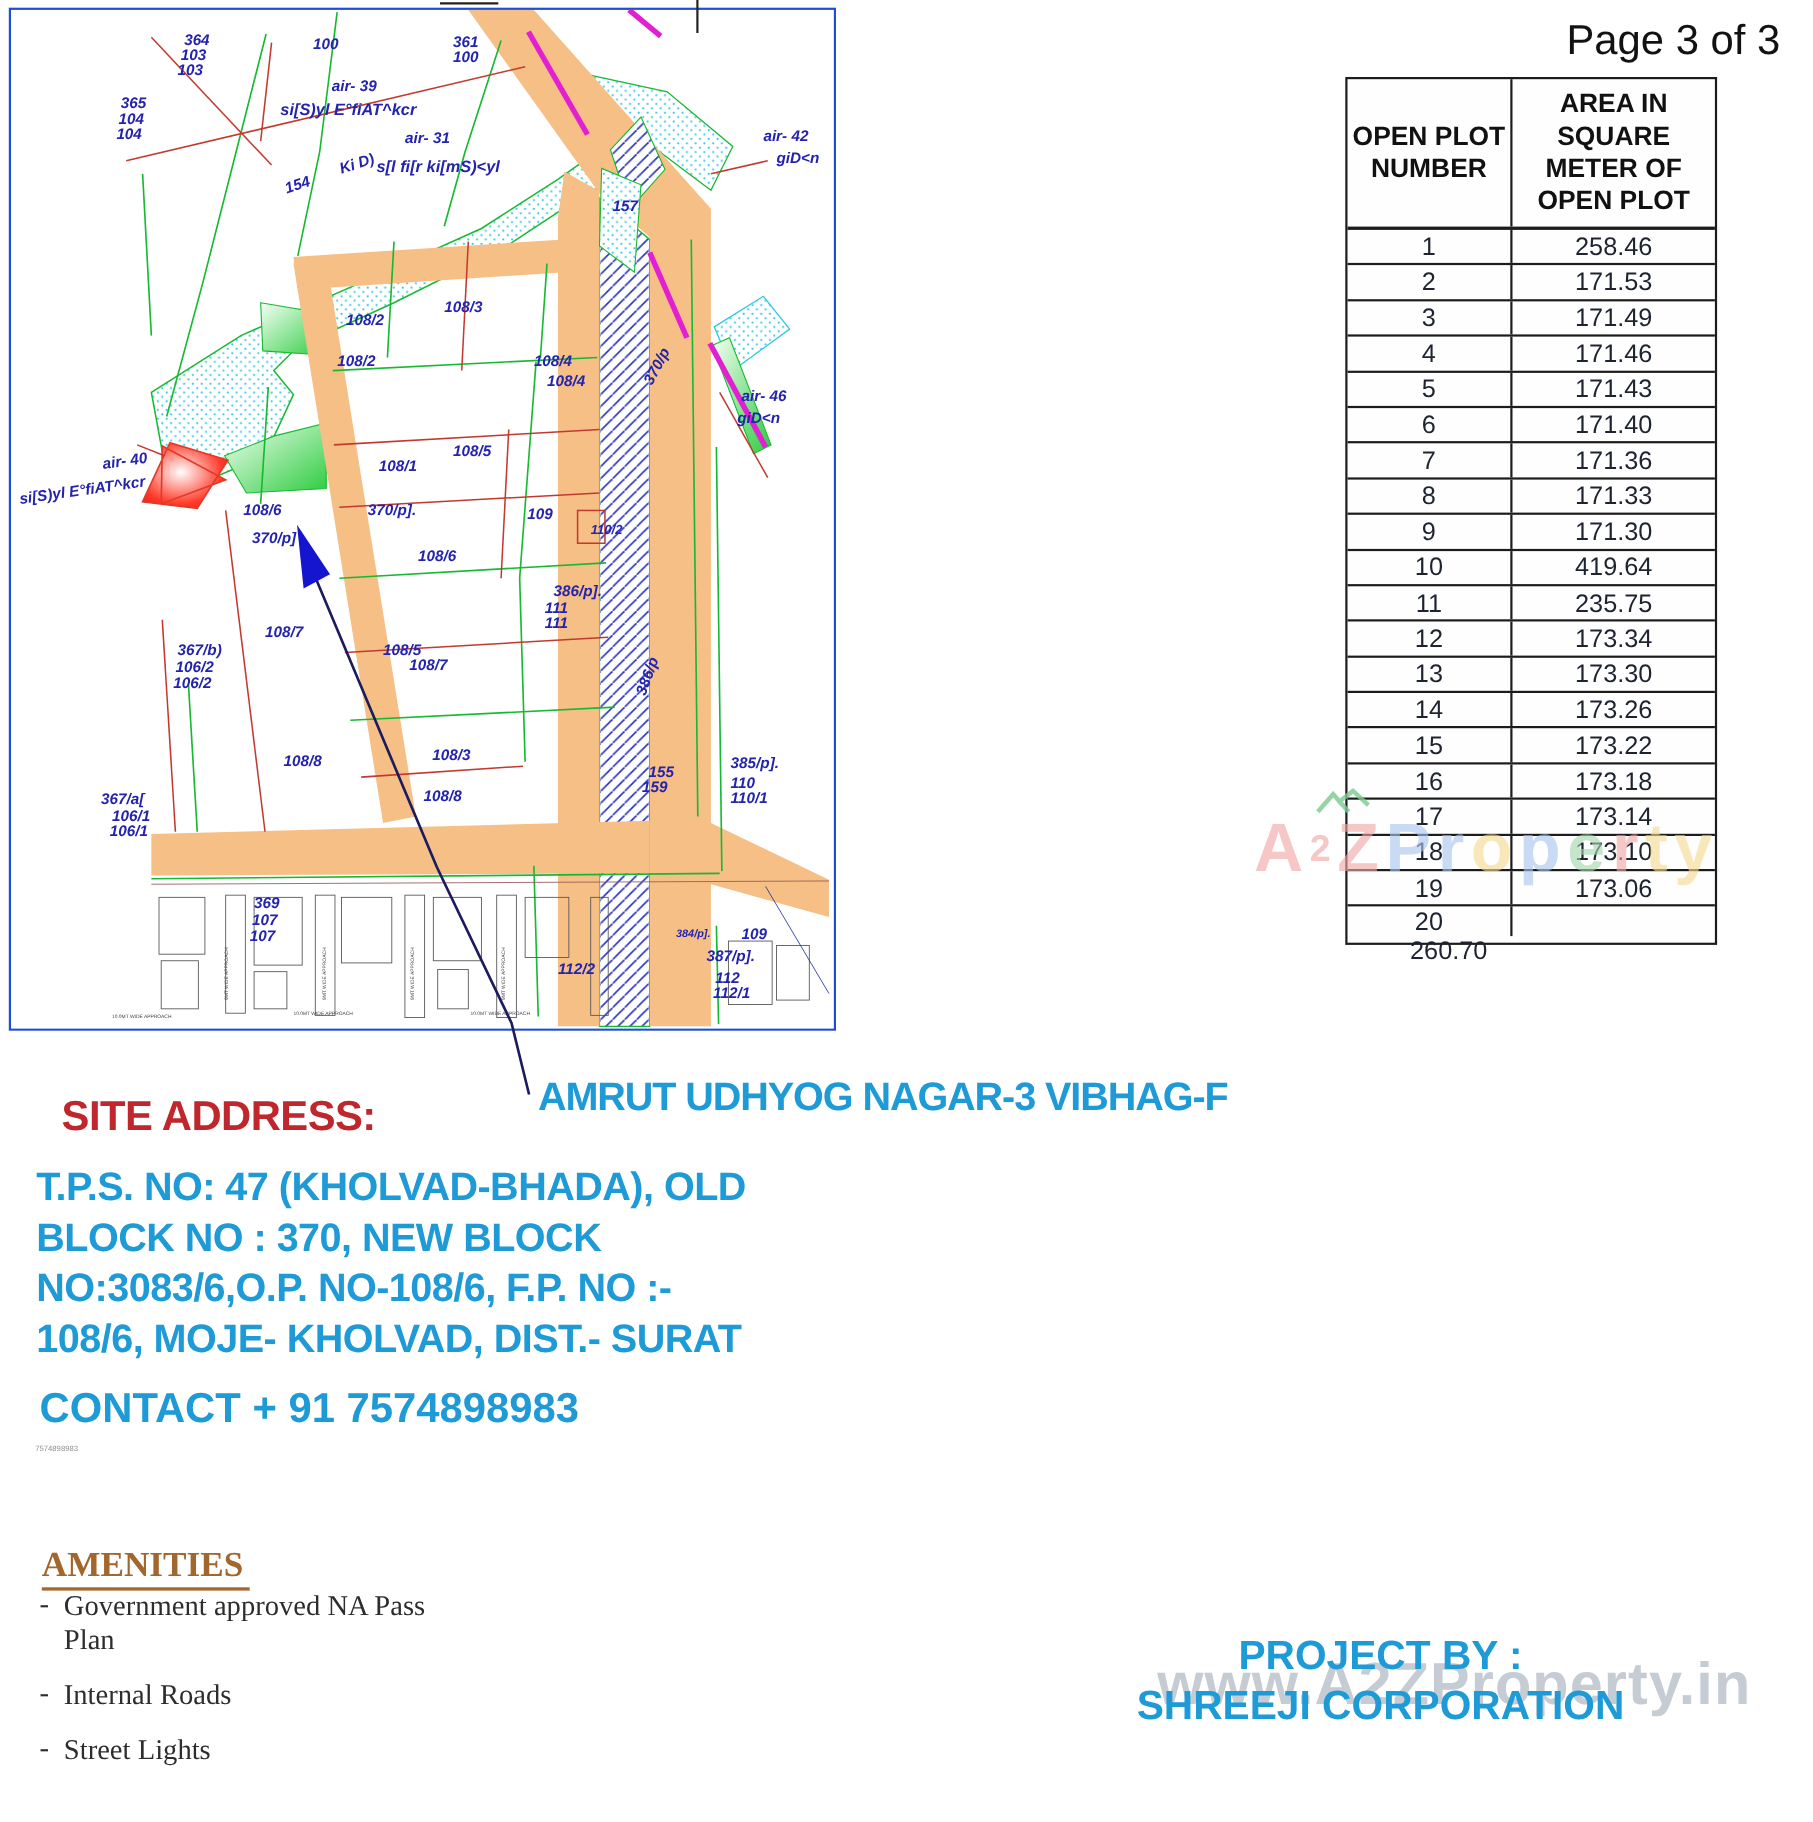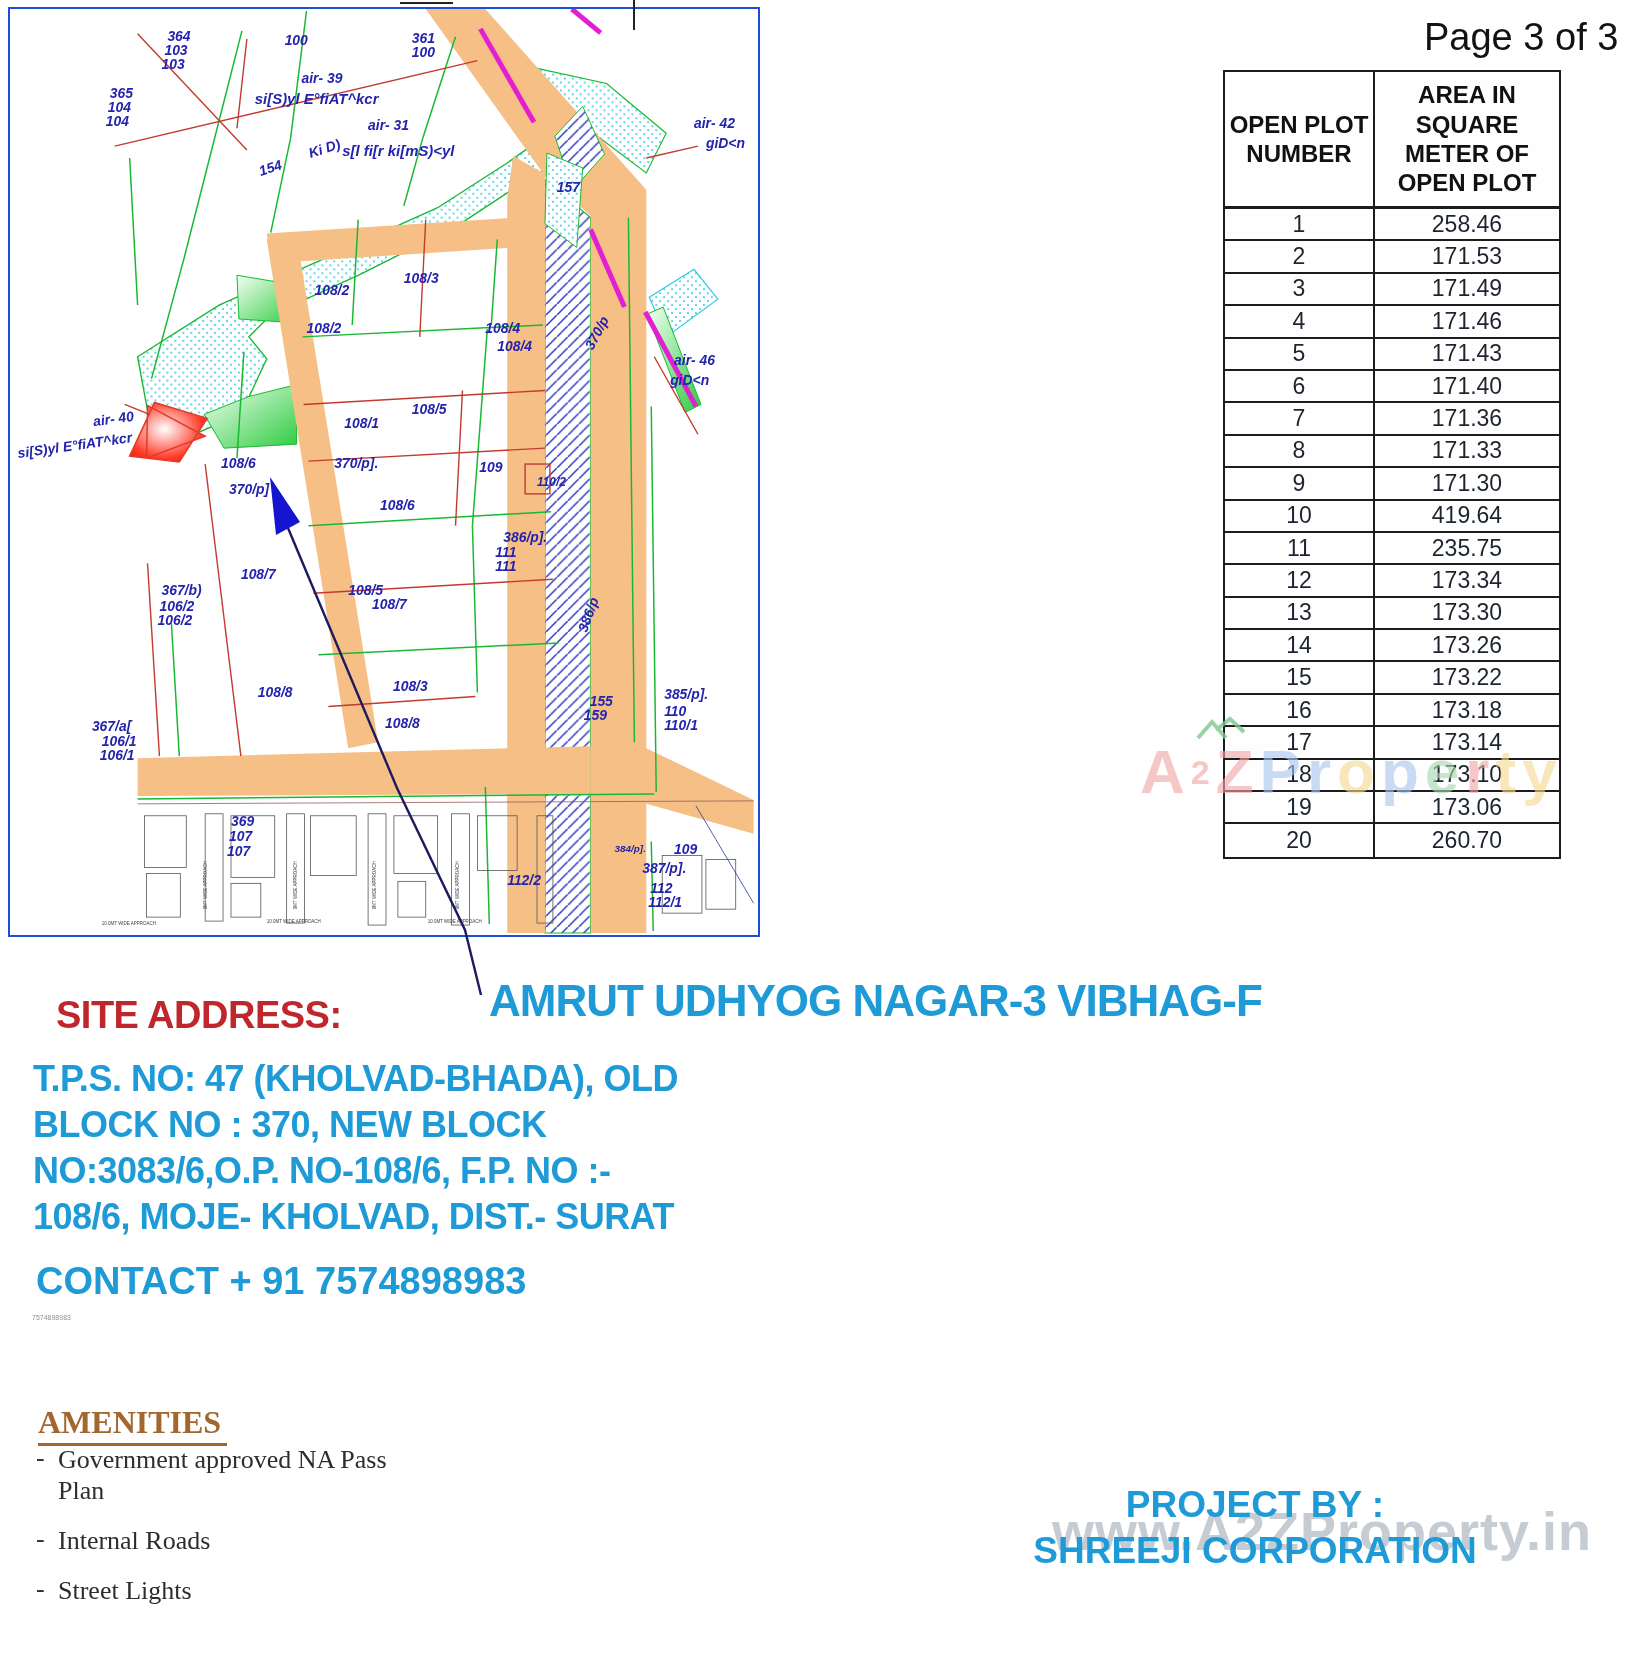--- a/index.html
+++ b/index.html
@@ -16,31 +16,31 @@
   
   #page-indicator{position:absolute;left:1424px;top:16px;font-size:38px;color:#121212;z-index:3;}
   
   #plot-table{position:absolute;left:1223px;top:70px;border:2px solid #1c1c1c;background:#fefefe;z-index:2;}
   .thead{display:flex;border-bottom:3px solid #1c1c1c;}
   .th{font-weight:bold;font-size:24px;color:#111;display:flex;align-items:center;justify-content:center;
       text-align:center;white-space:pre-line;height:134px;line-height:1.22;}
   .cell1{width:150px;border-right:2px solid #1c1c1c;box-sizing:border-box;}
   .cell2{width:184px;box-sizing:border-box;}
   .trow{display:flex;height:32.4px;border-bottom:2px solid #1c1c1c;box-sizing:border-box;}
-  .trow:last-child{border-bottom:none;}
+  .trow:last-child{border-bottom:none;flex-direction:column;}
   .td{font-size:23px;color:#1d2430;display:flex;align-items:center;justify-content:center;}
   
   #wm-table{position:absolute;left:1140px;top:736px;font-size:62px;font-weight:bold;
             letter-spacing:6px;opacity:.62;z-index:5;white-space:nowrap;}
   #wm-table .wm-small{font-size:.55em;vertical-align:9px;}
   #wm-house{position:absolute;left:1196px;top:716px;z-index:5;opacity:.8;}
   #wm-bottom{position:absolute;left:1052px;top:1500px;font-size:54px;font-weight:bold;
              color:#c6ccd3;letter-spacing:1px;z-index:4;white-space:nowrap;}
   
-  #main-title{position:absolute;left:489px;top:976px;font-size:44px;font-weight:bold;
+  #main-title{position:absolute;left:489px;top:976px;font-size:36px;font-weight:bold;
               color:#1e9ad6;letter-spacing:-1px;white-space:nowrap;z-index:3;}
   #site-address-heading{position:absolute;left:56px;top:994px;font-size:38px;font-weight:bold;
               color:#c0272d;letter-spacing:-.5px;z-index:3;}
   #site-address-body{position:absolute;left:33px;top:1056px;font-size:36px;font-weight:bold;
               color:#1e9ad6;letter-spacing:-.5px;line-height:46px;z-index:3;}
   #contact-line{position:absolute;left:36px;top:1260px;font-size:38px;font-weight:bold;
               color:#1e9ad6;letter-spacing:0;z-index:3;}
   #contact-tiny{position:absolute;left:32px;top:1314px;font-size:7px;color:#8f8f8f;z-index:3;}
   #amenities-heading{position:absolute;left:38px;top:1404px;font-family:"Liberation Serif",serif;
               font-size:32px;font-weight:bold;color:#a2672f;border-bottom:3px solid #a2672f;

